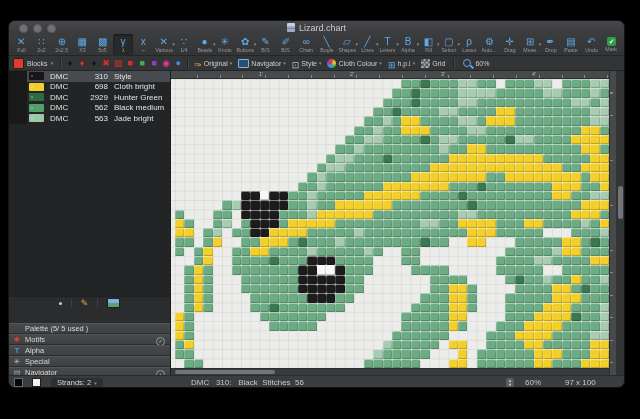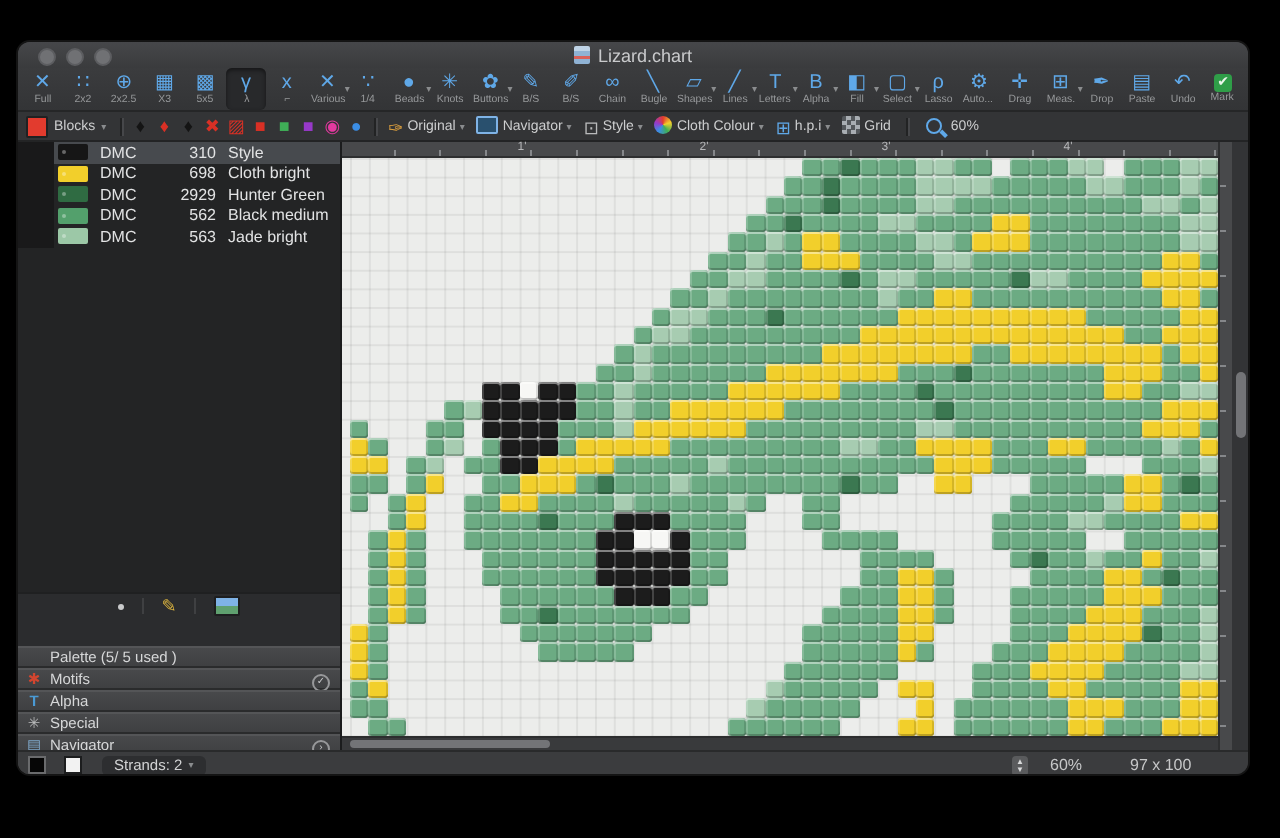--- a/index.html
+++ b/index.html
@@ -1873,20 +1873,21 @@
 
     </div>
 
     <div class="bottombar">
       <div class="bswatch black"></div>
       <div class="bswatch white"></div>
       <div class="strands">
         <span class="strandstxt"><span>Strands:</span> <span>2</span></span>
         <span class="t2dd">▾</span>
       </div>
+      <div class="statustext">DMC   310:   Black  Stitches  56</div>
       <div class="stepper">
           <span>▲</span>
           <span>▼</span>
         </div>
       <div class="zoomtxt">60%</div>
       <div class="sizetxt">97 x 100</div>
     </div>
 
   </div>
 </div>

